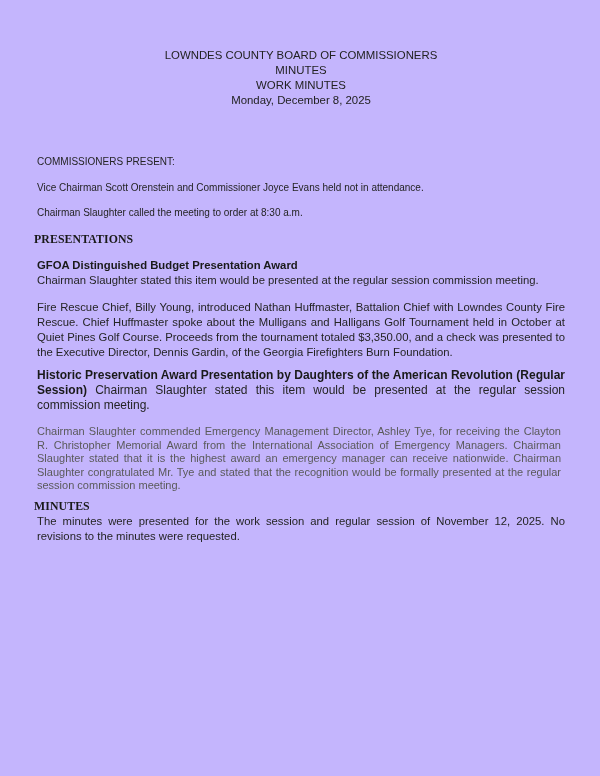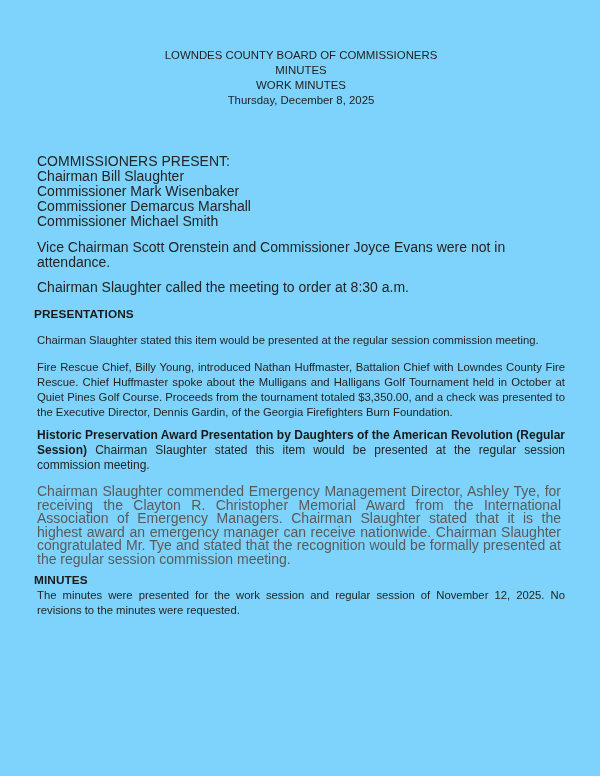--- a/index.html
+++ b/index.html
@@ -13,51 +13,52 @@
     overflow: hidden;
     font-family: "Liberation Sans", sans-serif;
     color: #1b1b1b;
     -webkit-font-smoothing: antialiased;
   }
   .page {
     box-sizing: border-box;
     width: 600px;
     height: 776px;
     padding: 48px 35px 0 37px;
-    background: #7dd3fc;
+    background: #c4b5fd;
   }
   .doc-header {
     text-align: center;
     font-size: 11.4px;
     line-height: 15px;
     margin-bottom: 46px;
     color: #222222;
   }
   .line { display: block; }
   .body-text {
-    font-size: 14px;
+    font-size: 10px;
     line-height: 15px;
     color: #242424;
   }
   .list {
     list-style: none;
     margin: 0;
     padding: 0;
   }
   .par {
     margin: 10px 0 0 0;
   }
   .par-vice { margin-top: 11px; }
   .section-heading {
     font-size: 11.8px;
     line-height: 15px;
     font-weight: bold;
     color: #1a1a1a;
     margin: 12px 0 0 -3px;
     letter-spacing: 0.1px;
+    font-family: Liberation Serif, serif;
   }
   .item {
     margin: 11px 0 0 0;
   }
   .item-title {
     font-size: 11.3px;
     line-height: 15px;
     font-weight: bold;
     color: #1a1a1a;
     margin: 0;
@@ -72,58 +73,53 @@
   }
   .inline-par {
     font-size: 12px;
     line-height: 15px;
     margin: 0;
     text-align: justify;
     color: #242424;
   }
   .inline-par .bold-lead { font-weight: bold; color: #1a1a1a; }
   .gray-par {
-    font-size: 14px;
+    font-size: 11px;
     line-height: 13.6px;
     color: #5a5a5a;
     margin: 3px 4px 0 0;
     text-align: justify;
   }
   .mt-12 { margin-top: 12px; }
   .mt-8  { margin-top: 8px; }
   .mt-6  { margin-top: 6px; }
   .minutes-par { }
 </style>
 </head>
 <body>
 
 <div class="page">
 
   <div class="doc-header">
     <span class="line">LOWNDES COUNTY BOARD OF COMMISSIONERS</span>
     <span class="line">MINUTES</span>
     <span class="line">WORK MINUTES</span>
-    <span class="line">Thursday, December 8, 2025</span>
+    <span class="line">Monday, December 8, 2025</span>
   </div>
 
   <div class="body-text">
     <div>COMMISSIONERS PRESENT:</div>
-    <ul class="list">
-      <li class="line">Chairman Bill Slaughter</li>
-      <li class="line">Commissioner Mark Wisenbaker</li>
-      <li class="line">Commissioner Demarcus Marshall</li>
-      <li class="line">Commissioner Michael Smith</li>
-    </ul>
-    <p class="par par-vice">Vice Chairman Scott Orenstein and Commissioner Joyce Evans were not in attendance.</p>
+    <p class="par par-vice">Vice Chairman Scott Orenstein and Commissioner Joyce Evans held not in attendance.</p>
     <p class="par">Chairman Slaughter called the meeting to order at 8:30 a.m.</p>
   </div>
 
   <div class="section-heading">PRESENTATIONS</div>
 
   <div class="item">
+    <p class="item-title">GFOA Distinguished Budget Presentation Award</p>
     <p class="item-body">Chairman Slaughter stated this item would be presented at the regular session commission meeting.</p>
   </div>
 
   <div class="item mt-12">
     <p class="item-body">Fire Rescue Chief, Billy Young, introduced Nathan Huffmaster, Battalion Chief with Lowndes County Fire Rescue. Chief Huffmaster spoke about the Mulligans and Halligans Golf Tournament held in October at Quiet Pines Golf Course. Proceeds from the tournament totaled $3,350.00, and a check was presented to the Executive Director, Dennis Gardin, of the Georgia Firefighters Burn Foundation.</p>
   </div>
 
   <div class="item mt-8">
     <p class="inline-par"><span class="bold-lead">Historic Preservation Award Presentation by Daughters of the American Revolution (Regular Session)</span><span> Chairman Slaughter stated this item would be presented at the regular session commission meeting.</span></p>
   </div>

